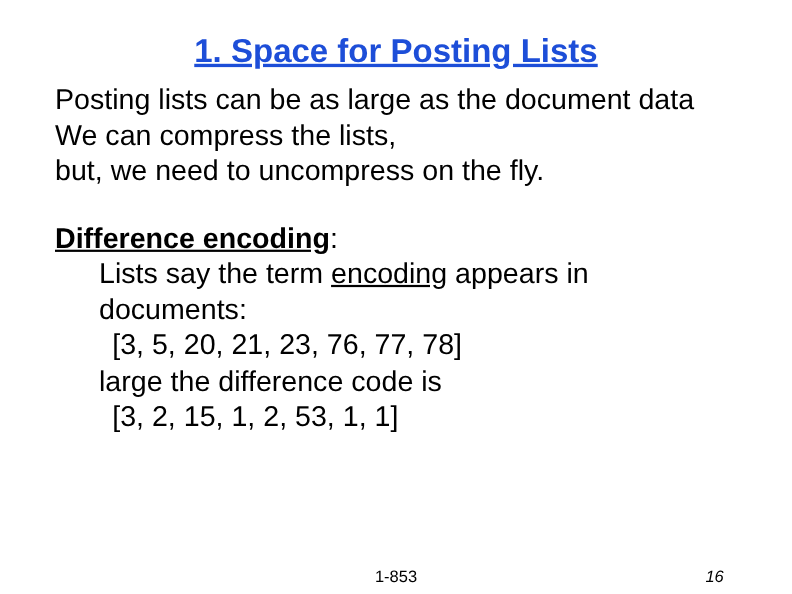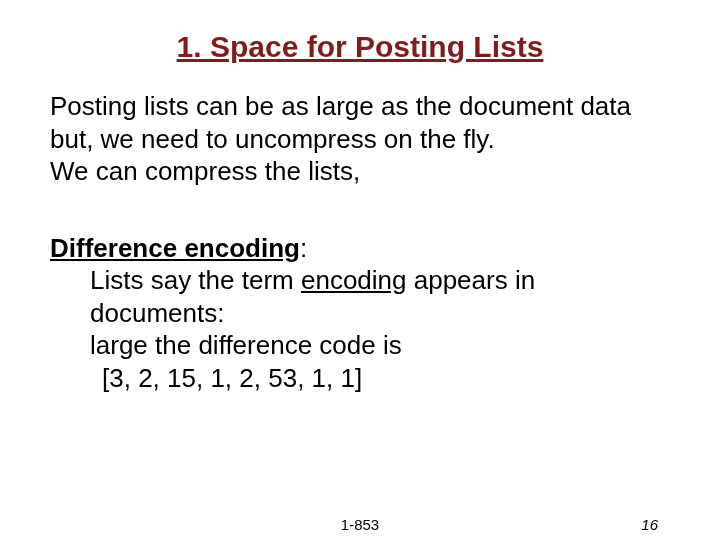--- a/index.html
+++ b/index.html
@@ -13,34 +13,34 @@
     overflow: hidden;
   }
   .slide {
     padding: 30px 50px 0 50px;
   }
   .title {
     text-align: center;
     font-size: 30px;
     font-weight: bold;
     text-decoration: underline;
-    color: #7f1d1d;
-    margin-bottom: 26px;
+    color: #1d4ed8;
+    margin-bottom: 10px;
   }
   .body-text {
     font-size: 26px;
     line-height: 1.25;
   }
   .p1 { margin-bottom: 0; }
   .sub {
     padding-left: 44px;
     text-indent: -14px;
   }
   .sub::before { content: "– "; }
-  .gap { margin-top: 44px; }
+  .gap { margin-top: 28px; }
   .uline { text-decoration: underline; }
   .indent1 { padding-left: 40px; }
   .indent2 { padding-left: 52px; }
   .footer {
     position: absolute;
     bottom: 24px;
     left: 0;
     width: 720px;
     font-size: 15px;
   }
@@ -56,31 +56,32 @@
   }
 </style>
 </head>
 <body>
 
 <div class="slide">
   <div class="title">1. Space for Posting Lists</div>
 
   <div class="body-text">
     <div class="p1">Posting lists can be as large as the document data</div>
+    <div>We can compress the lists,</div>
     <div>but, we need to uncompress on the fly.</div>
-    <div>We can compress the lists,</div>
   </div>
 
   <div class="body-text gap">
     <div>
       <span class="uline" style="font-weight:bold">Difference encoding</span><span>:</span>
     </div>
     <div class="indent1">
       <span>Lists say the term </span><span class="uline">encoding</span><span> appears in documents:</span>
     </div>
+    <div class="indent2">[3, 5, 20, 21, 23, 76, 77, 78]</div>
     <div class="indent1">large the difference code is</div>
     <div class="indent2">[3, 2, 15,  1,  2,  53,   1,  1]</div>
   </div>
 </div>
 
 <div class="footer">
   <span class="course">1-853</span>
   <span class="pagenum">16</span>
 </div>
 

